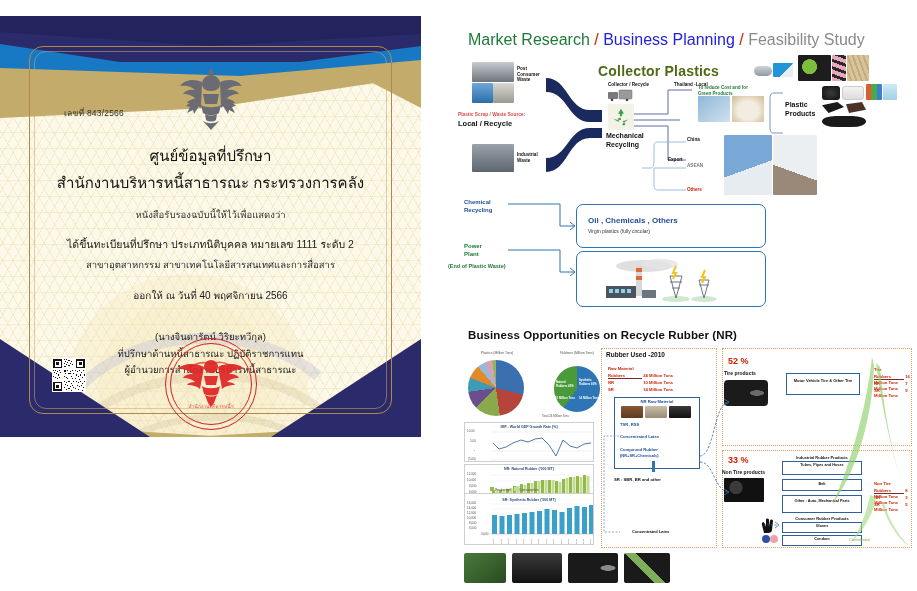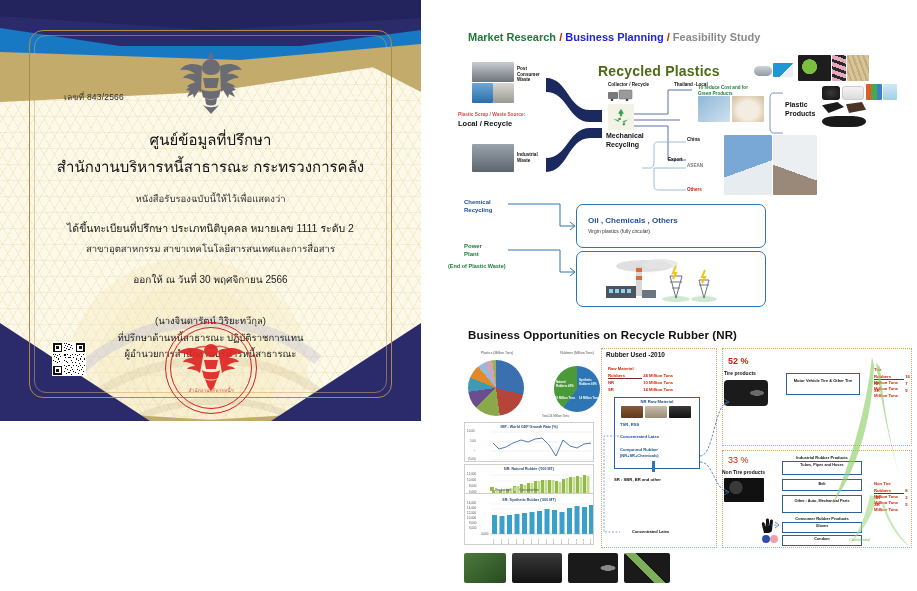--- a/index.html
+++ b/index.html
@@ -8,21 +8,21 @@
     margin: 0; padding: 0;
     width: 917px; height: 591px;
     background: #ffffff;
     font-family: "Liberation Sans", sans-serif;
     overflow: hidden;
   }
   #page { position: relative; width: 917px; height: 591px; background:#fff; }
 
   
   #certificate {
-    position: absolute; left: 0; top: 0; width: 421px; height: 421px;
+    position: absolute; left: 0; top: 16px; width: 421px; height: 421px;
     background: #5eead4;
     overflow: hidden;
   }
   
   .honeycomb {
     position:absolute; inset:0;
     background-color:#fdf9e8;
     background-image:
       repeating-linear-gradient(60deg, rgba(225,210,160,.30) 0 1px, transparent 1px 9px),
       repeating-linear-gradient(-60deg, rgba(225,210,160,.30) 0 1px, transparent 1px 9px),
@@ -115,21 +115,21 @@
     width:92px; height:92px; pointer-events:none;
   }
   .seal-ring { position:absolute; inset:0; border:1.4px solid #d32020; border-radius:50%; }
   .seal-ring2 { position:absolute; inset:5px; border:1.1px solid #d32020; border-radius:50%; }
   
   .qr { position:absolute; left:52px; bottom:45px; width:34px; height:34px; background:#fff; }
 
   
   #slides { position:absolute; left:446px; top:0; width:471px; height:591px; background:#fff; }
 
-  .crumbs { position:absolute; left:22px; top:31px; font-size:11px; font-weight:bold;text-align:center; }
+  .crumbs { position:absolute; left:22px; top:31px; font-size:16px; font-weight:normal;text-align:center; }
   .cb-green { color:#1f7a3a; }
   .cb-sep { color:#cc2200; }
   .cb-blue { color:#2222dd; }
   .cb-gray { color:#8a8a8a; }
 
   .slide1-title {
     position:absolute; left:152px; top:63px;
     font-size:14px; font-weight:bold; color:#4d6b14; letter-spacing:.2px;
   }
   .slide2-title {
@@ -220,21 +220,21 @@
     </div>
 
     <div class="cert-no">เลขที่ 843/2566</div>
 
     <div class="cert-text">
       <div class="ct-h1">ศูนย์ข้อมูลที่ปรึกษา</div>
       <div class="ct-h2">สำนักงานบริหารหนี้สาธารณะ กระทรวงการคลัง</div>
       <div class="ct-sub">หนังสือรับรองฉบับนี้ให้ไว้เพื่อแสดงว่า</div>
       <div class="ct-reg">ได้ขึ้นทะเบียนที่ปรึกษา ประเภทนิติบุคคล หมายเลข 1111 ระดับ 2</div>
       <div class="ct-branch">สาขาอุตสาหกรรม สาขาเทคโนโลยีสารสนเทศและการสื่อสาร</div>
-      <div class="ct-date">ออกให้ ณ วันที่ 30 พฤศจิกายน 2566</div>
+      <div class="ct-date">ออกให้ ณ วันที่ 40 พฤศจิกายน 2566</div>
       <div class="ct-signer">(นางจินดารัตน์ วิริยะทวีกุล)</div>
       <div class="ct-role1">ที่ปรึกษาด้านหนี้สาธารณะ ปฏิบัติราชการแทน</div>
       <div class="ct-role2">ผู้อำนวยการสำนักงานบริหารหนี้สาธารณะ</div>
     </div>
 
     <div class="seal">
       <div class="seal-ring"></div>
       <div class="seal-ring2"></div>
       <svg viewBox="0 0 92 92" width="92" height="92" style="position:absolute;inset:0">
         <g fill="#e02525" opacity=".92">
@@ -347,21 +347,21 @@
   <div id="slides">
 
     <div class="crumbs">
       <span class="cb-green">Market Research</span>
       <span class="cb-sep">/</span>
       <span class="cb-blue">Business Planning</span>
       <span class="cb-sep">/</span>
       <span class="cb-gray">Feasibility Study</span>
     </div>
 
-    <div class="slide1-title">Recycled Plastics</div>
+    <div class="slide1-title">Collector Plastics</div>
 
     <div class="photo" style="left:308px;top:66px;width:18px;height:10px;background:linear-gradient(#cfd4d8,#8e9aa2);border-radius:5px"></div>
     <div class="photo" style="left:327px;top:63px;width:20px;height:14px;background:linear-gradient(135deg,#2196d6 60%,#e8eef2 60%)"></div>
     <div class="photo" style="left:352px;top:55px;width:33px;height:26px;background:radial-gradient(circle at 35% 45%,#7cbf3f 0 28%,#1d1d1d 30%)"></div>
     <div class="photo" style="left:386px;top:55px;width:14px;height:26px;background:repeating-linear-gradient(20deg,#e8a7bb 0 4px,#2a2a2a 4px 7px)"></div>
     <div class="photo" style="left:401px;top:55px;width:22px;height:26px;background:repeating-linear-gradient(70deg,#d8c49a 0 3px,#c4ac7c 3px 5px)"></div>
 
     <div class="photo" style="left:26px;top:62px;width:42px;height:20px;background:linear-gradient(#c9ccd0,#6d747b)"></div>
     <div class="photo" style="left:26px;top:83px;width:21px;height:20px;background:linear-gradient(#6ea8d8,#2c6da8)"></div>
     <div class="photo" style="left:47px;top:83px;width:21px;height:20px;background:linear-gradient(#d8d8d0,#9a9a92)"></div>
@@ -690,21 +690,21 @@
     <div class="abs" style="left:428px;top:381px;font-size:4.2px;font-weight:bold;color:#cc2200">
       <span style="display:inline-block;width:30px">NR</span>
       <span>7 Million Tons</span>
     </div>
     <div class="abs" style="left:428px;top:388px;font-size:4.2px;font-weight:bold;color:#cc2200">
       <span style="display:inline-block;width:30px">SR</span>
       <span>9 Million Tons</span>
     </div>
 
     <div class="dashbox" style="left:276px;top:450px;width:190px;height:98px"></div>
-    <div class="abs" style="left:282px;top:455px;font-size:9px;font-weight:normal;color:#cc2200">33 %</div>
+    <div class="abs" style="left:282px;top:455px;font-size:9px;font-weight:bold;color:#cc2200">33 %</div>
     <div class="abs" style="left:276px;top:469px;font-size:5px;font-weight:bold;color:#111">Non Tire products</div>
     <div class="photo" style="left:278px;top:478px;width:40px;height:24px;background:radial-gradient(circle at 30% 40%,#3a3a3a 0 20%,#111 22%),radial-gradient(circle at 70% 70%,#2a2a2a 0 18%,#111 20%)"></div>
 
     <div class="abs" style="left:330px;top:455px;width:92px;text-align:center;font-size:4px;font-weight:bold;color:#111">Industrial Rubber Products</div>
     <div class="sqbox" style="left:336px;top:461px;width:80px;height:14px"></div>
     <div class="abs" style="left:336px;top:463px;width:80px;text-align:center;font-size:3.8px;font-weight:bold;color:#111;line-height:1.3">Tubes, Pipes and Hoses</div>
     <div class="sqbox" style="left:336px;top:479px;width:80px;height:12px"></div>
     <div class="abs" style="left:336px;top:482px;width:80px;text-align:center;font-size:3.8px;font-weight:bold;color:#111">Belt</div>
     <div class="sqbox" style="left:336px;top:495px;width:80px;height:18px"></div>
     <div class="abs" style="left:336px;top:499px;width:80px;text-align:center;font-size:3.8px;font-weight:bold;color:#111;line-height:1.3">Other : Auto, Mechanical Parts</div>

